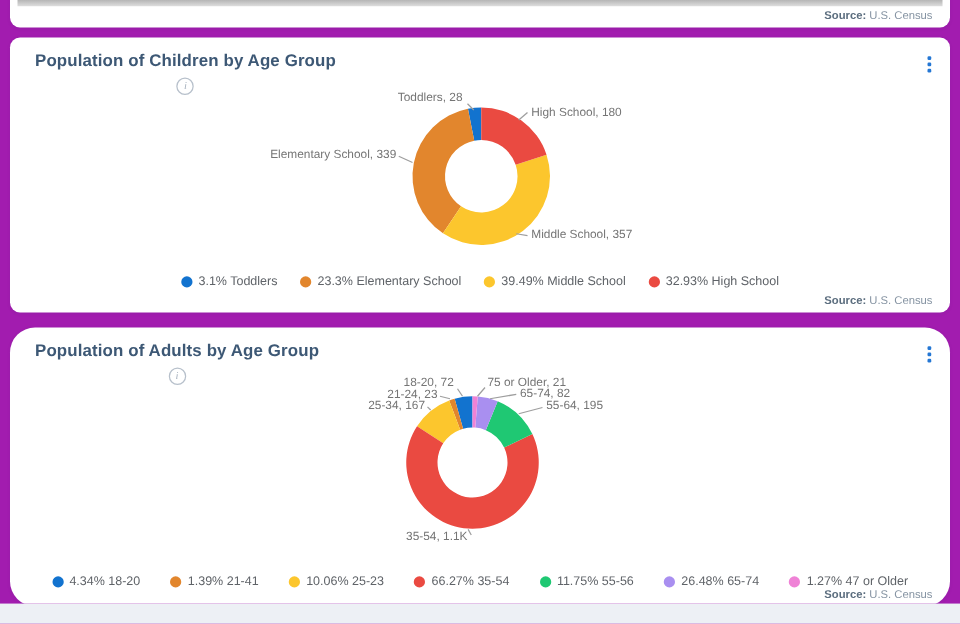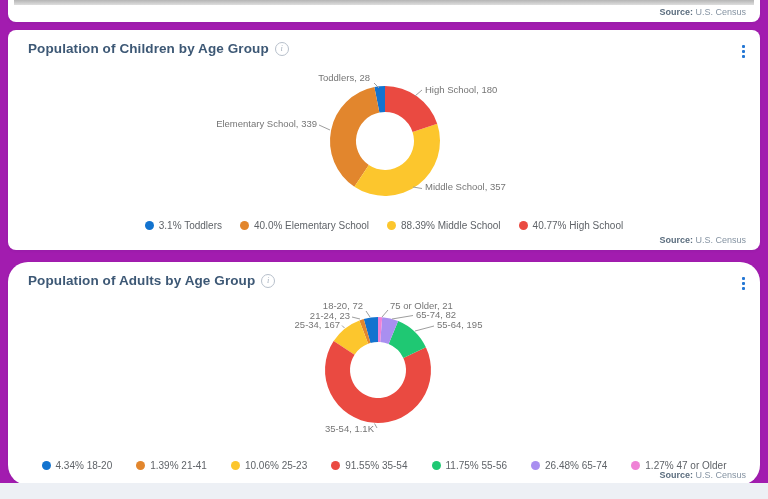--- a/index.html
+++ b/index.html
@@ -1,20 +1,20 @@
 <!DOCTYPE html>
 <html><head>
 <meta charset="utf-8">
 <style>
   html,body{margin:0;padding:0;background:#edf0f5;}
   .stage{position:relative;width:768px;height:483px;background:#a21caf;overflow:hidden;
          font-family:"Liberation Sans",sans-serif;}
   .card{position:absolute;left:8px;width:752px;background:#ffffff;border-radius:8px;
         box-shadow:0 1px 3px rgba(30,50,90,0.08);}
-  .card-title-row{position:absolute;top:11px;left:20px;display:flex;align-items:center;gap:6px;}
+  .card-title-row{position:absolute;top:11px;left:20px;display:flex;align-items:center;gap:6px;flex-direction:column;}
   .card-title{font-size:13.5px;font-weight:bold;color:#3d5875;letter-spacing:.1px;}
   .info-icon{width:12px;height:12px;border:1px solid #b7c0cb;border-radius:50%;color:#a8b3bf;
              font-size:8.5px;line-height:11px;text-align:center;
              font-family:"Liberation Serif",serif;font-style:italic;cursor:pointer;}
   .kebab{position:absolute;right:13px;top:13px;display:flex;flex-direction:column;gap:2px;cursor:pointer;padding:2px;}
   .kebab i{width:3px;height:3px;background:#2477d4;display:block;border-radius:1px;}
   .chart-svg{position:absolute;left:0;top:0;}
   .chart-svg text{font-size:9.5px;fill:#757575;}
   .connector{stroke:#9e9e9e;stroke-width:1;fill:none;}
   .legend{position:absolute;left:0;right:0;display:flex;justify-content:center;align-items:center;
@@ -63,29 +63,29 @@
         <polyline points="414,60 407,66" class="connector"></polyline>
         <text x="417" y="62.5" text-anchor="start">High School, 180</text>
       </svg>
     <div id="legend-children" class="legend" style="top:190px;gap:18px;">
         <span class="legend-item">
           <span class="legend-dot" style="background: rgb(18, 115, 207);"></span>
           <span>3.1% Toddlers</span>
         </span>
         <span class="legend-item">
           <span class="legend-dot" style="background: rgb(226, 134, 45);"></span>
-          <span>40.0% Elementary School</span>
+          <span>23.3% Elementary School</span>
         </span>
         <span class="legend-item">
           <span class="legend-dot" style="background: rgb(252, 198, 45);"></span>
-          <span>88.39% Middle School</span>
+          <span>39.49% Middle School</span>
         </span>
         <span class="legend-item">
           <span class="legend-dot" style="background: rgb(234, 74, 65);"></span>
-          <span>40.77% High School</span>
+          <span>32.93% High School</span>
         </span>
       </div>
     <div class="source">
       <b>Source:</b>
       <span>U.S. Census</span>
     </div>
   </div>
 
   <div class="card" style="top:262px;height:223px;border-radius:20px;">
     <div class="card-title-row">
@@ -128,21 +128,21 @@
         <span class="legend-item">
           <span class="legend-dot" style="background: rgb(226, 134, 45);"></span>
           <span>1.39% 21-41</span>
         </span>
         <span class="legend-item">
           <span class="legend-dot" style="background: rgb(252, 198, 45);"></span>
           <span>10.06% 25-23</span>
         </span>
         <span class="legend-item">
           <span class="legend-dot" style="background: rgb(234, 74, 65);"></span>
-          <span>91.55% 35-54</span>
+          <span>66.27% 35-54</span>
         </span>
         <span class="legend-item">
           <span class="legend-dot" style="background: rgb(31, 200, 115);"></span>
           <span>11.75% 55-56</span>
         </span>
         <span class="legend-item">
           <span class="legend-dot" style="background: rgb(169, 143, 240);"></span>
           <span>26.48% 65-74</span>
         </span>
         <span class="legend-item">

